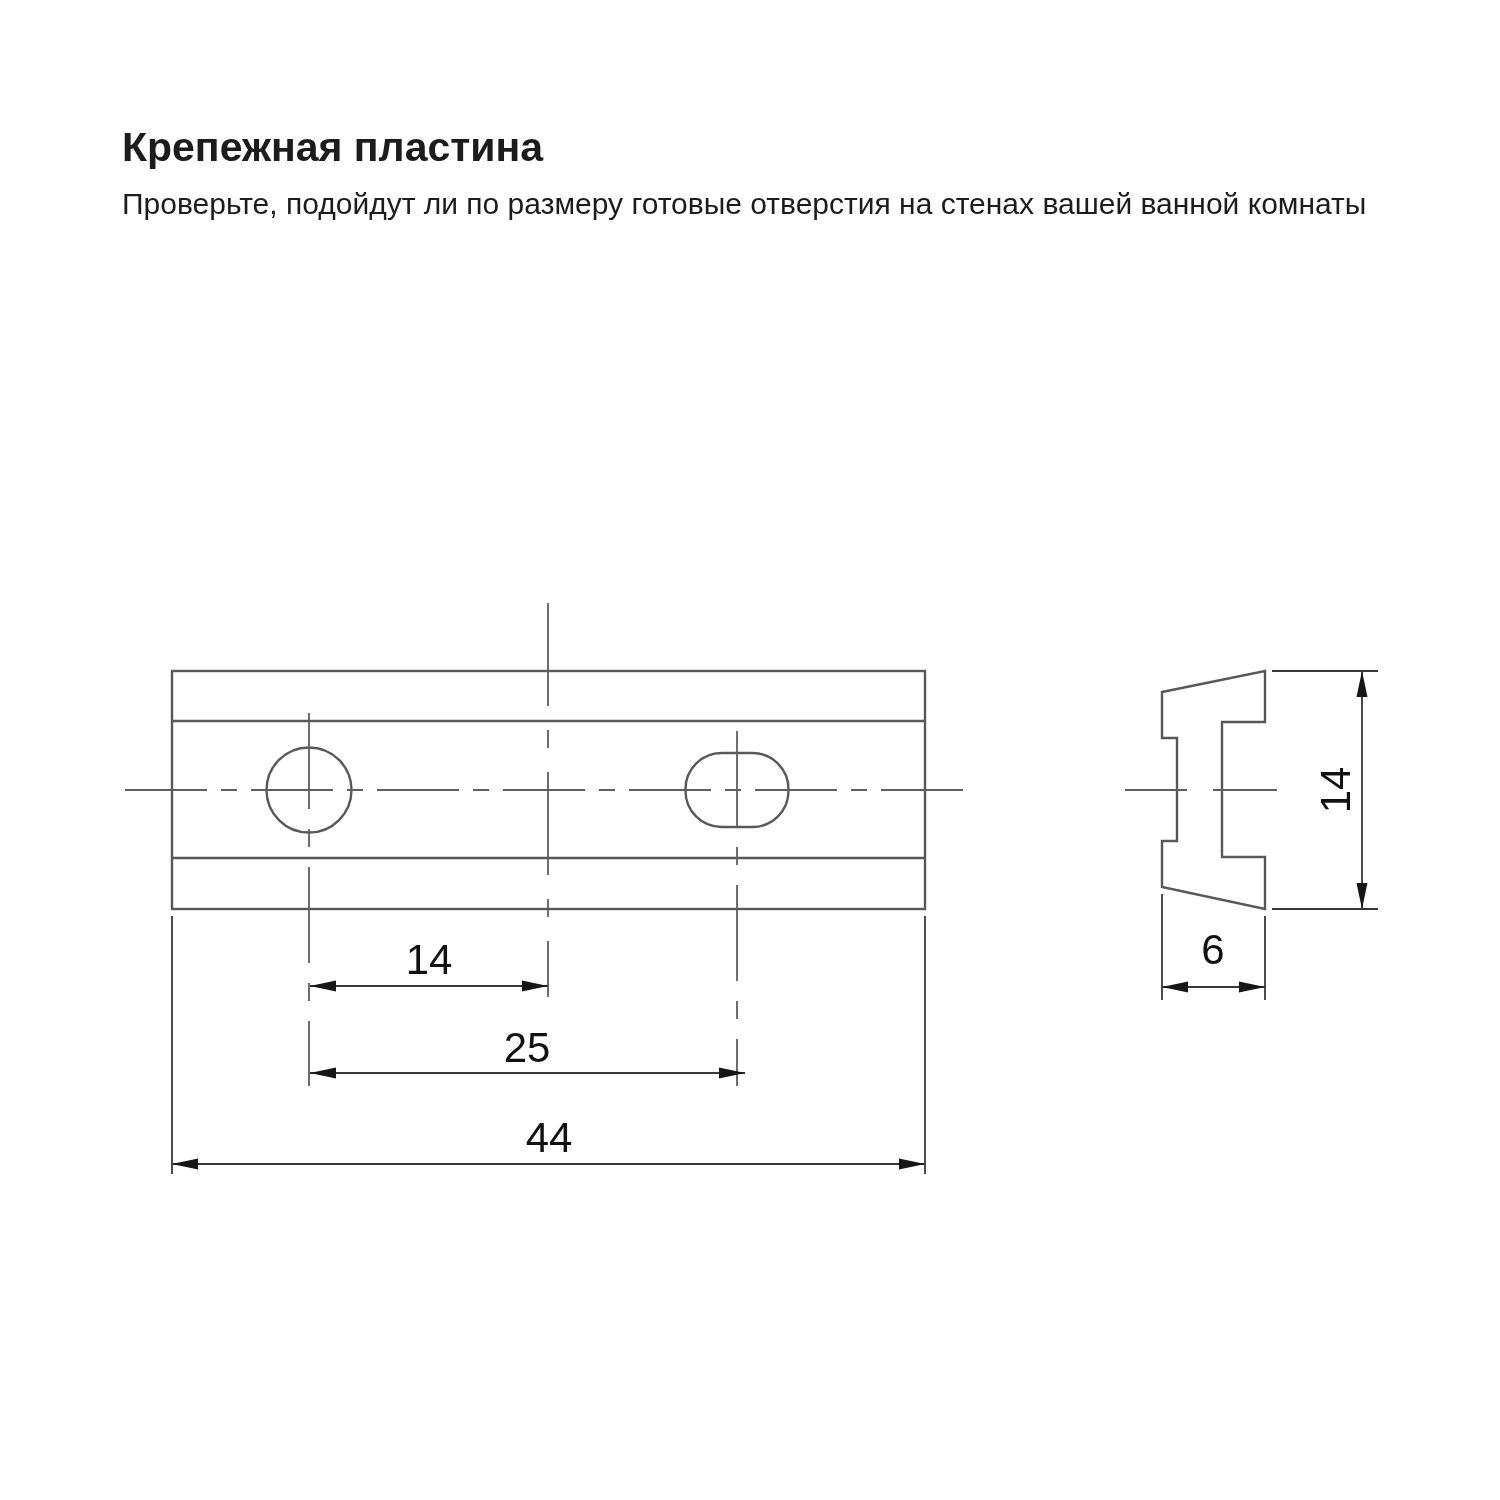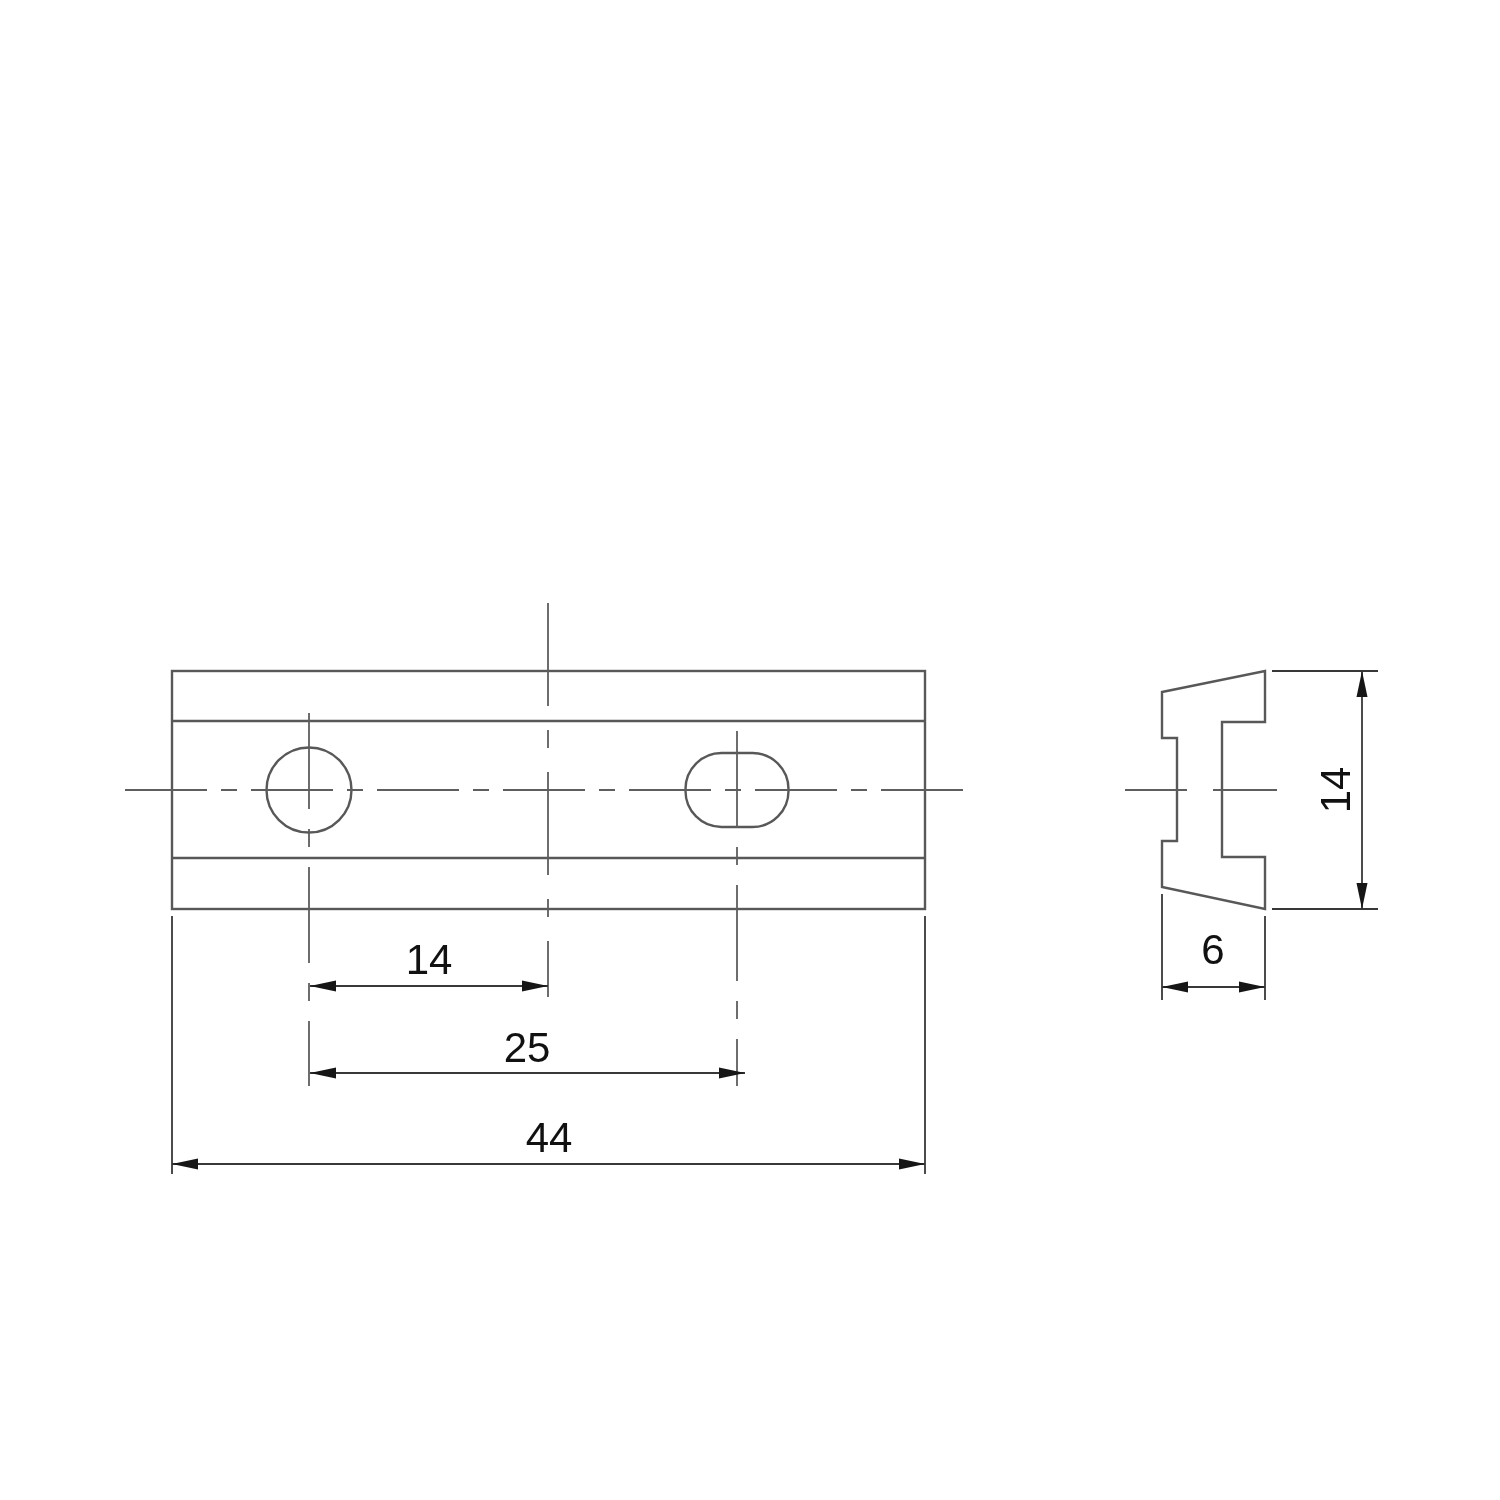--- a/index.html
+++ b/index.html
@@ -69,21 +69,22 @@
     fill: #111111;
     font-family: "Liberation Sans", sans-serif;
     font-size: 42px;
     font-weight: 400;
   }
 </style>
 </head>
 <body>
 
 <div class="header">
-  <p><br></p>
+  <h1>Крепежная пластина</h1>
+  <p><span>Проверьте, подойдут ли по размеру готовые отверстия на стенах вашей ванной комнаты</span><br></p>
 </div>
 
 <svg class="drawing" viewBox="0 0 1500 1500">
 
   <g>
 
     <rect class="obj" x="172" y="671" width="753" height="238"></rect>
 
     <line class="obj" x1="172" y1="721" x2="925" y2="721"></line>
     <line class="obj" x1="172" y1="858" x2="925" y2="858"></line>

